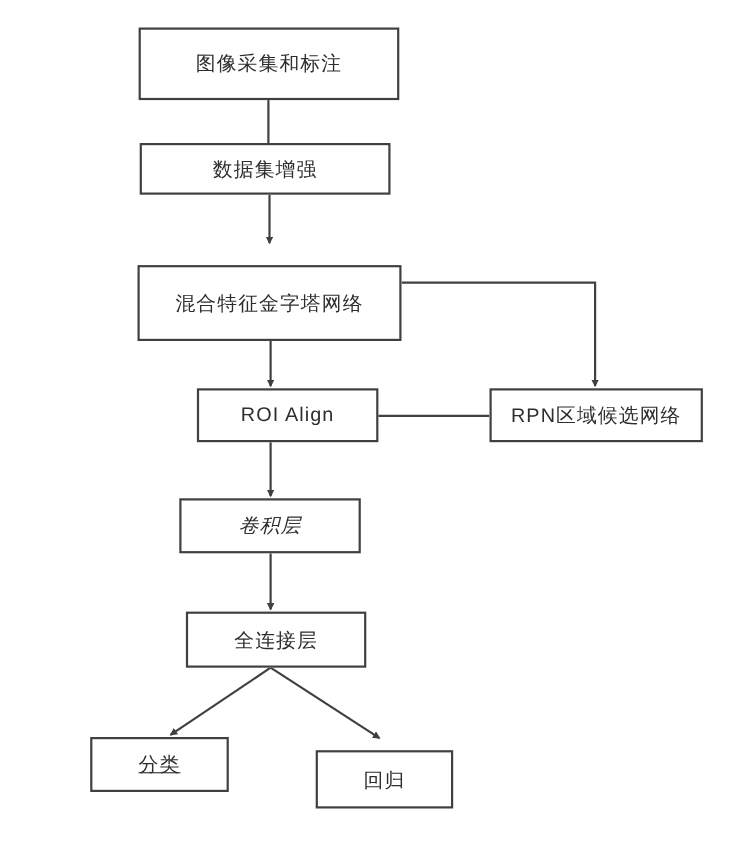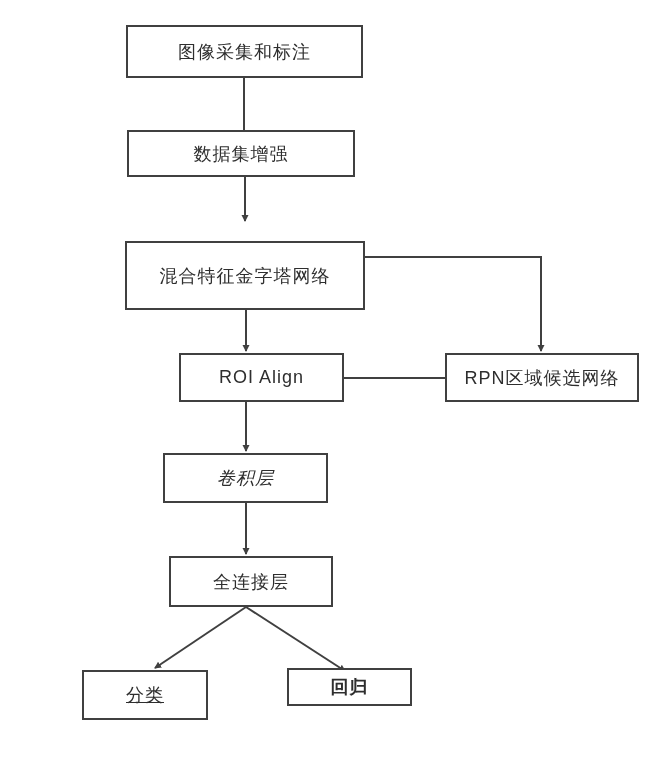--- a/index.html
+++ b/index.html
@@ -63,31 +63,31 @@
 
     <line x1="246" y1="402" x2="246" y2="451" marker-end="url(#arrow)"></line>
 
     <line x1="246" y1="503" x2="246" y2="554" marker-end="url(#arrow)"></line>
 
     <line x1="246" y1="607" x2="155" y2="668" marker-end="url(#arrow)"></line>
 
     <line x1="246" y1="607" x2="345" y2="671" marker-end="url(#arrow)"></line>
   </svg>
 
-  <div class="node" style="left:126px;top:25px;width:237px;height:53px;text-align:center;">图像采集和标注</div>
+  <div class="node" style="left:126px;top:25px;width:237px;height:66px;text-align:center;">图像采集和标注</div>
 
   <div class="node" style="left:127px;top:130px;width:228px;height:47px;">数据集增强</div>
 
   <div class="node" style="left:125px;top:241px;width:240px;height:69px;">混合特征金字塔网络</div>
 
   <div class="node" style="left:163px;top:353px;width:165px;height:49px;margin-left:16px;">ROI Align</div>
 
   <div class="node" style="left:445px;top:353px;width:194px;height:49px;">RPN区域候选网络</div>
 
   <div class="node" style="left:163px;top:453px;width:165px;height:50px;font-style:italic;">卷积层</div>
 
   <div class="node" style="left:169px;top:556px;width:164px;height:51px;">全连接层</div>
 
   <div class="node" style="left:82px;top:670px;width:126px;height:50px;text-decoration:underline;">分类</div>
 
-  <div class="node" style="left:287px;top:668px;width:125px;height:38px;font-weight:bold;">回归</div>
+  <div class="node" style="left:287px;top:682px;width:125px;height:53px;">回归</div>
 
 </div>
 
 </body></html>

